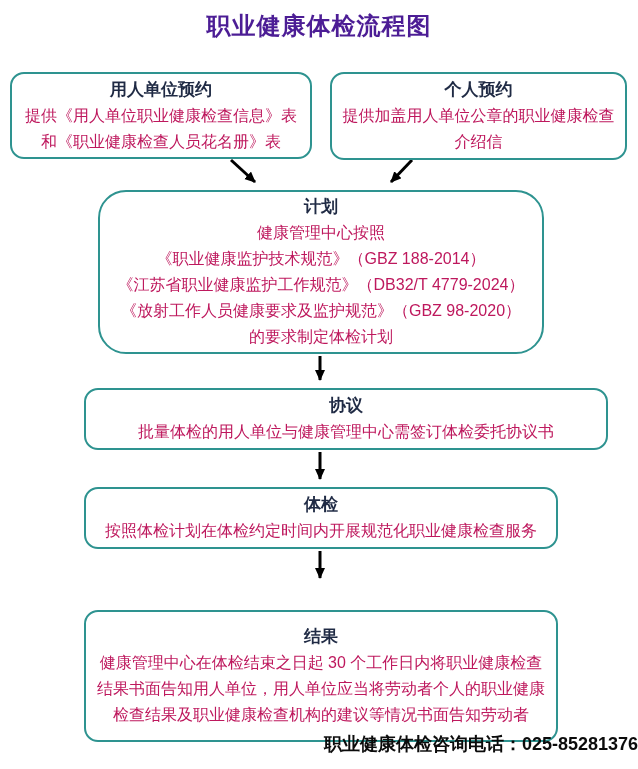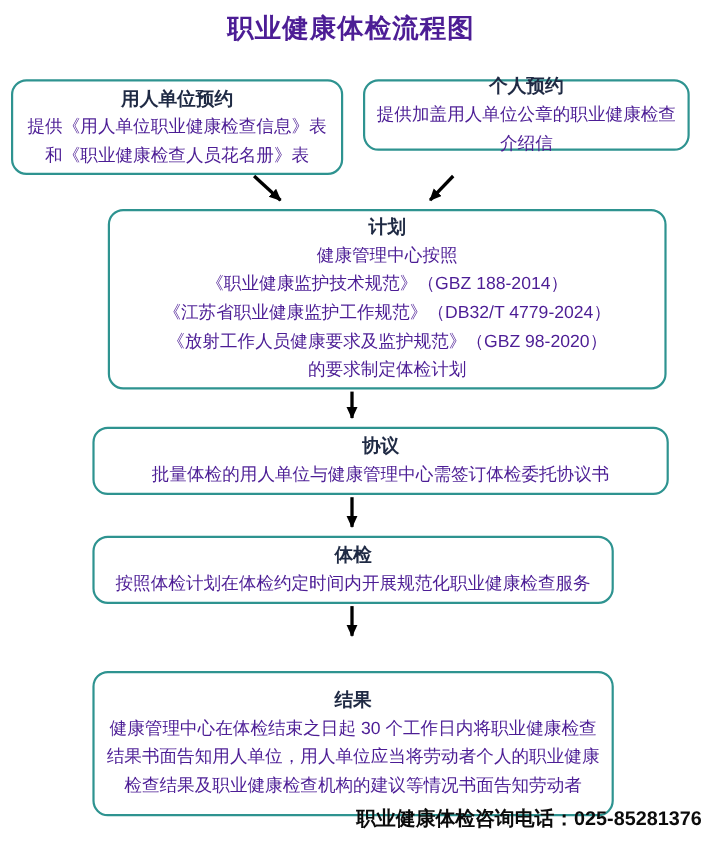--- a/index.html
+++ b/index.html
@@ -50,30 +50,30 @@
   }
   .node-title {
     font-size: 17px;
     font-weight: bold;
     line-height: 26px;
     color: #1F2A44;
   }
   .node-body {
     font-size: 16px;
     line-height: 26px;
-    color: #4c1d95;
+    color: #be185d;
   }
   .plan-line {
     display: block;
     font-size: 16px;
     line-height: 26px;
   }
   .node-employer   { left: 10px;  top: 72px;  width: 302px; height: 87px; font-family: Liberation Serif, serif; }
-  .node-personal   { left: 330px; top: 72px;  width: 297px; height: 65px; }
-  .node-plan       { left: 98px;  top: 190px; width: 508px; height: 164px; }
+  .node-personal   { left: 330px; top: 72px;  width: 297px; height: 88px; }
+  .node-plan       { left: 98px;  top: 190px; width: 446px; height: 164px; border-radius: 28px; }
   .node-agreement  { left: 84px;  top: 388px; width: 524px; height: 62px; }
   .node-exam       { left: 84px;  top: 487px; width: 474px; height: 62px; }
   .node-result     { left: 84px;  top: 586px; width: 474px; height: 132px; margin-top: 24px; }
   .footer-phone {
     position: absolute;
     left: 0;
     top: 732px;
     width: 638px;
     text-align: right;
     font-size: 18px;

